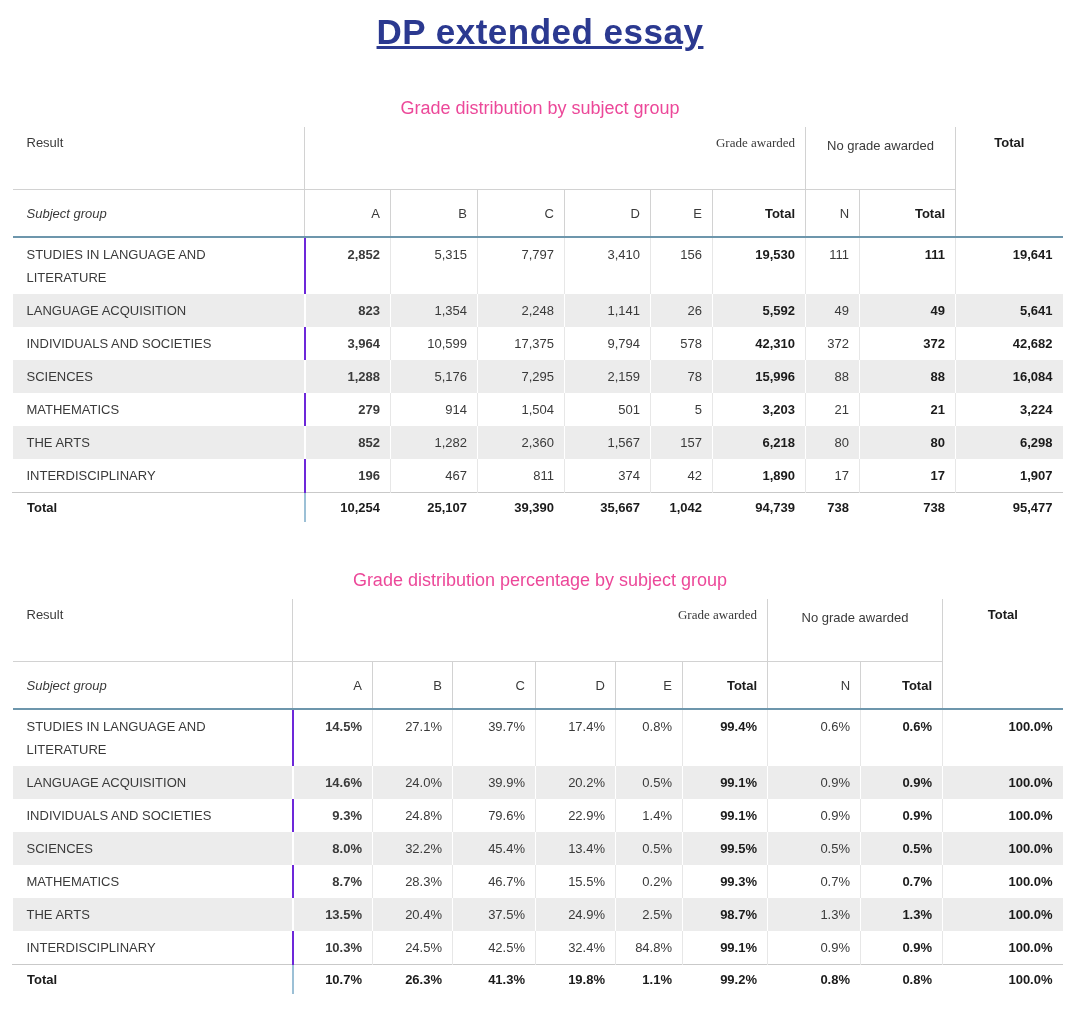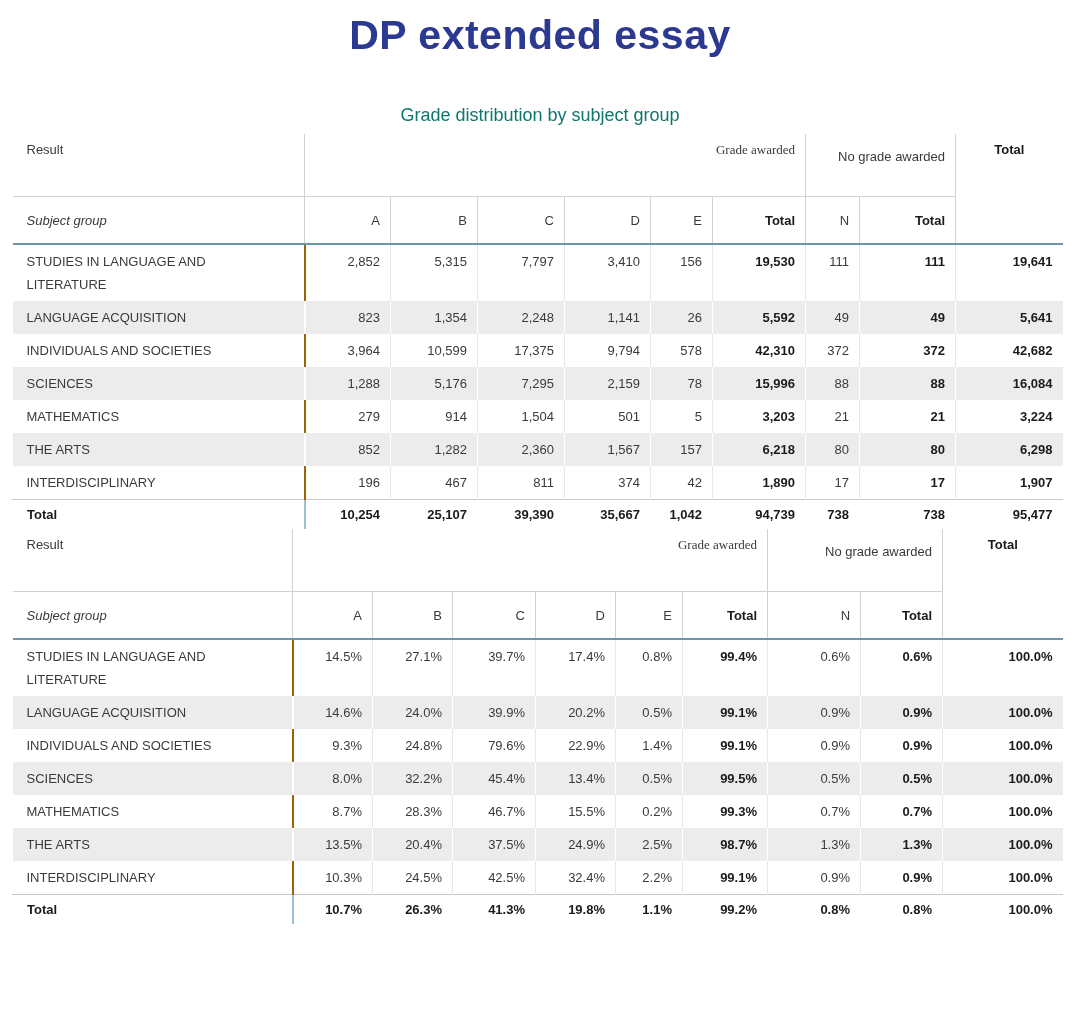--- a/index.html
+++ b/index.html
@@ -5,29 +5,30 @@
   html,body{margin:0;padding:0;background:#ffffff;}
   body{
     width:1080px;min-height:1017px;
     font-family:"Liberation Sans","DejaVu Sans",sans-serif;
     color:#3a3a3a;
     -webkit-font-smoothing:antialiased;
   }
   .page-title{
     margin:12px 0 0;
     text-align:center;
-    font-size:41px;
+    font-size:35px;
     font-weight:bold;
     color:#2b3990;
     letter-spacing:0.5px;
+    text-decoration:underline;
   }
   .caption{
     text-align:center;
     font-size:18px;
-    color:#0f766e;
+    color:#ec4899;
     margin:46px 0 8px;
   }
   .caption.second{margin-top:48px;}
   table{
     border-collapse:collapse;
     table-layout:fixed;
     width:1050px;
     margin:0 0 0 12px;
     font-size:13px;
   }
@@ -42,21 +43,21 @@
 
   th{font-weight:normal;}
   .h1 th{
     height:50px;
     vertical-align:top;
     padding:8px 10px 4px;
     border-bottom:1px solid #d2d2d2;
   }
   .h1 .result{text-align:left;padding-left:14px;}
   .h1 .ga{text-align:right;border-left:1px solid #d2d2d2;font-family:Liberation Serif, serif;}
-  .h1 .nga{text-align:right;border-left:1px solid #d2d2d2;line-height:30px;}
+  .h1 .nga{text-align:center;border-left:1px solid #d2d2d2;line-height:21px;}
   .h1 .tot-head{
     text-align:center;font-weight:bold;color:#1b1b1b;
     border-left:1px solid #d2d2d2;
     border-bottom:2px solid #6d96ac;
   }
   .h2 th{
     height:38px;
     vertical-align:middle;
     padding:4px 10px;
     text-align:right;
@@ -72,21 +73,21 @@
     line-height:23px;
     text-align:right;
     border-left:1px solid #e7e7e7;
   }
   tbody.data td.subject{
     text-align:left;border-left:none;
     padding-left:14px;padding-right:42px;
   }
   tbody.data tr:nth-of-type(even) td{background:#ececec;border-left-color:#ffffff;}
   tbody.data tr:nth-of-type(even) td.subject{border-left:none;}
-  tbody.data td.first{border-left:2px solid #a16207;}
+  tbody.data td.first{border-left:2px solid #6d28d9;font-weight:bold;}
 
   tbody.totals td{
     padding:7px 10px;
     text-align:right;
     font-weight:bold;color:#1b1b1b;
     border-top:1px solid #c9c9c9;
     border-left:1px solid transparent;
   }
   tbody.totals td.subject{text-align:left;padding-left:14px;}
   tbody.totals td.first{border-left:2px solid #9cc0d6;}
@@ -236,20 +237,21 @@
           <td>94,739</td>
           <td>738</td>
           <td>738</td>
           <td>95,477</td>
         </tr>
       </tbody>
     </table>
   </section>
 
   <section>
+    <div class="caption second">Grade distribution percentage by subject group</div>
     <table id="t2">
       <colgroup>
         <col class="c1">
           <col class="c2">
           <col class="c3">
           <col class="c4">
           <col class="c5">
         <col class="c6">
           <col class="c7">
           <col class="c8">
@@ -354,21 +356,21 @@
             <td class="b">1.3%</td>
             <td class="b">100.0%</td>
           </tr>
 
           <tr>
             <td class="subject">INTERDISCIPLINARY</td>
             <td class="first">10.3%</td>
             <td>24.5%</td>
             <td>42.5%</td>
             <td>32.4%</td>
-            <td>2.2%</td>
+            <td>84.8%</td>
             <td class="b">99.1%</td>
             <td>0.9%</td>
             <td class="b">0.9%</td>
             <td class="b">100.0%</td>
           </tr>
         </tbody>
       <tbody class="totals">
         <tr>
           <td class="subject">Total</td>
           <td class="first">10.7%</td>

